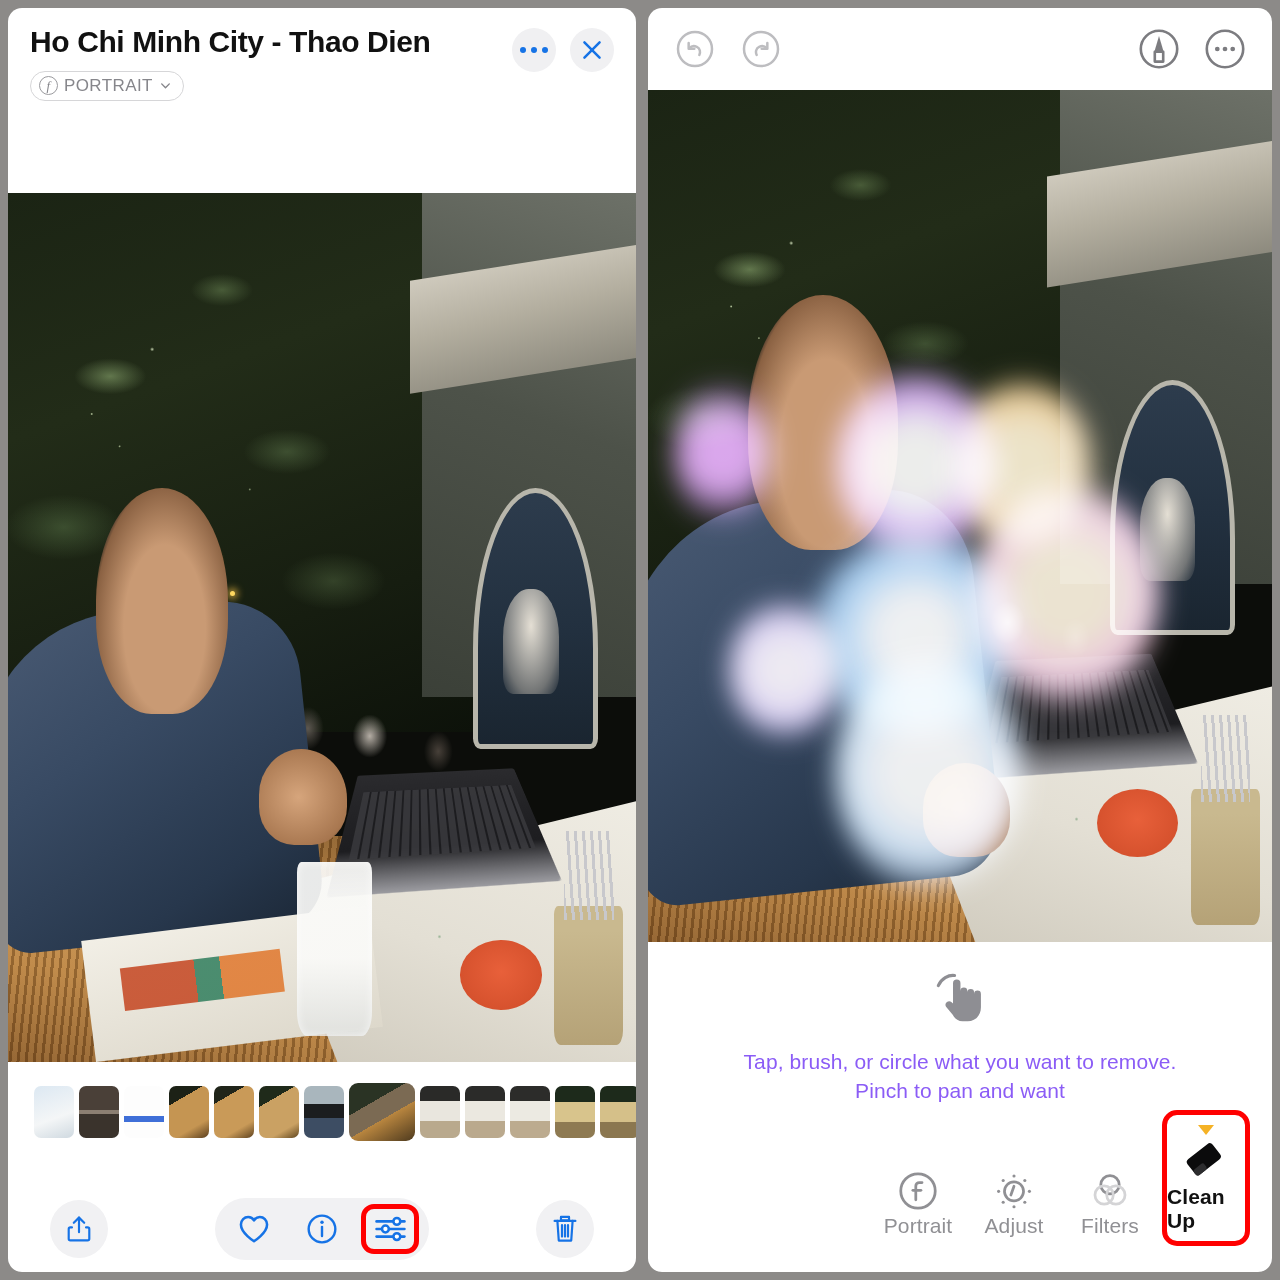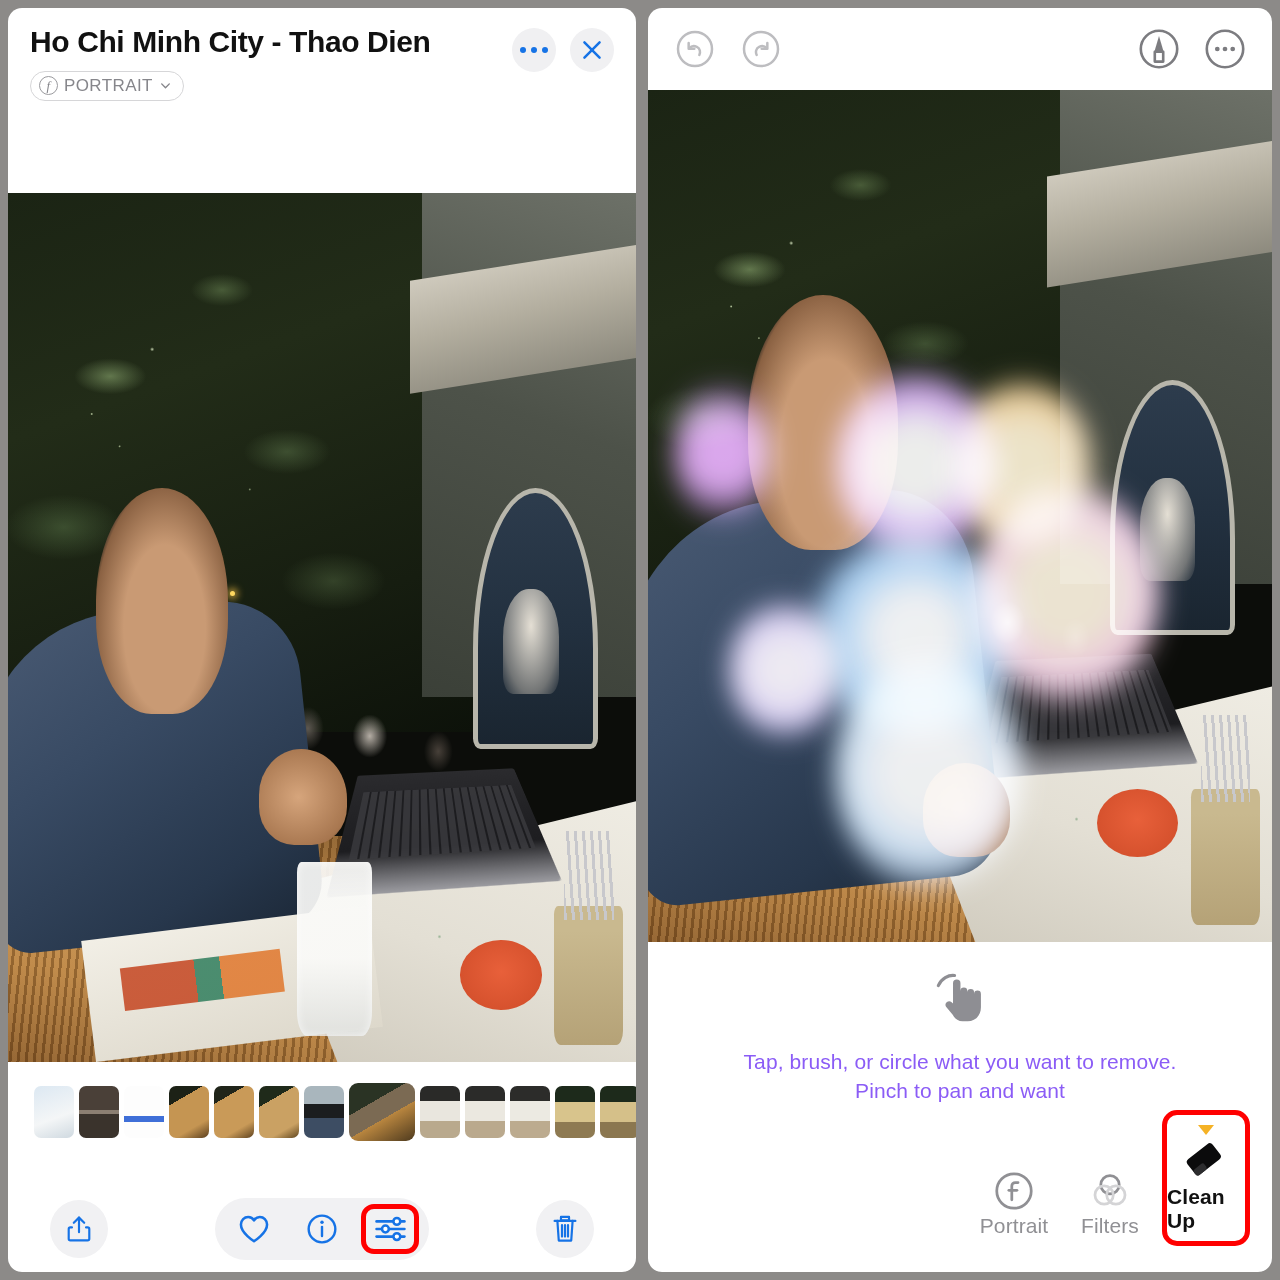--- a/index.html
+++ b/index.html
@@ -493,20 +493,39 @@
         <div class="ic">
           <svg width="44" height="44" viewBox="0 0 24 24" fill="none" stroke="#909094" stroke-width="1.5">
             <circle cx="12" cy="12" r="9.4"></circle>
             <path d="M14.2 7.4 h-1.5 a1.9 1.9 0 0 0 -1.9 1.9 V16.8" stroke-linecap="round"></path>
             <line x1="9.2" y1="11.6" x2="13.6" y2="11.6" stroke-linecap="round"></line>
           </svg>
         </div>
         <div class="lb">Portrait</div>
       </div>
 
+      <div class="tool">
+        <div class="ic">
+          <svg width="44" height="44" viewBox="0 0 24 24" fill="none" stroke="#909094" stroke-width="1.5">
+            <circle cx="12" cy="12.2" r="5.2"></circle>
+            <line x1="12" y1="9.4" x2="10.3" y2="14.2" stroke-linecap="round"></line>
+            <g fill="#909094" stroke="none">
+              <circle cx="12" cy="3.8" r=".85"></circle>
+                <circle cx="17.9" cy="6.3" r=".85"></circle>
+              <circle cx="20.4" cy="12.2" r=".85"></circle>
+                <circle cx="17.9" cy="18.1" r=".85"></circle>
+              <circle cx="12" cy="20.6" r=".85"></circle>
+                <circle cx="6.1" cy="18.1" r=".85"></circle>
+              <circle cx="3.6" cy="12.2" r=".85"></circle>
+                <circle cx="6.1" cy="6.3" r=".85"></circle>
+            </g>
+          </svg>
+        </div>
+        <div class="lb">Adjust</div>
+      </div>
 
       <div class="tool">
         <div class="ic">
           <svg width="44" height="44" viewBox="0 0 24 24" fill="none" stroke-width="1.5">
             <circle cx="12" cy="8.6" r="5" stroke="#909094"></circle>
             <circle cx="8.8" cy="14.2" r="5" stroke="#d4d4d6"></circle>
             <circle cx="15.2" cy="14.2" r="5" stroke="#d4d4d6"></circle>
           </svg>
         </div>
         <div class="lb">Filters</div>

